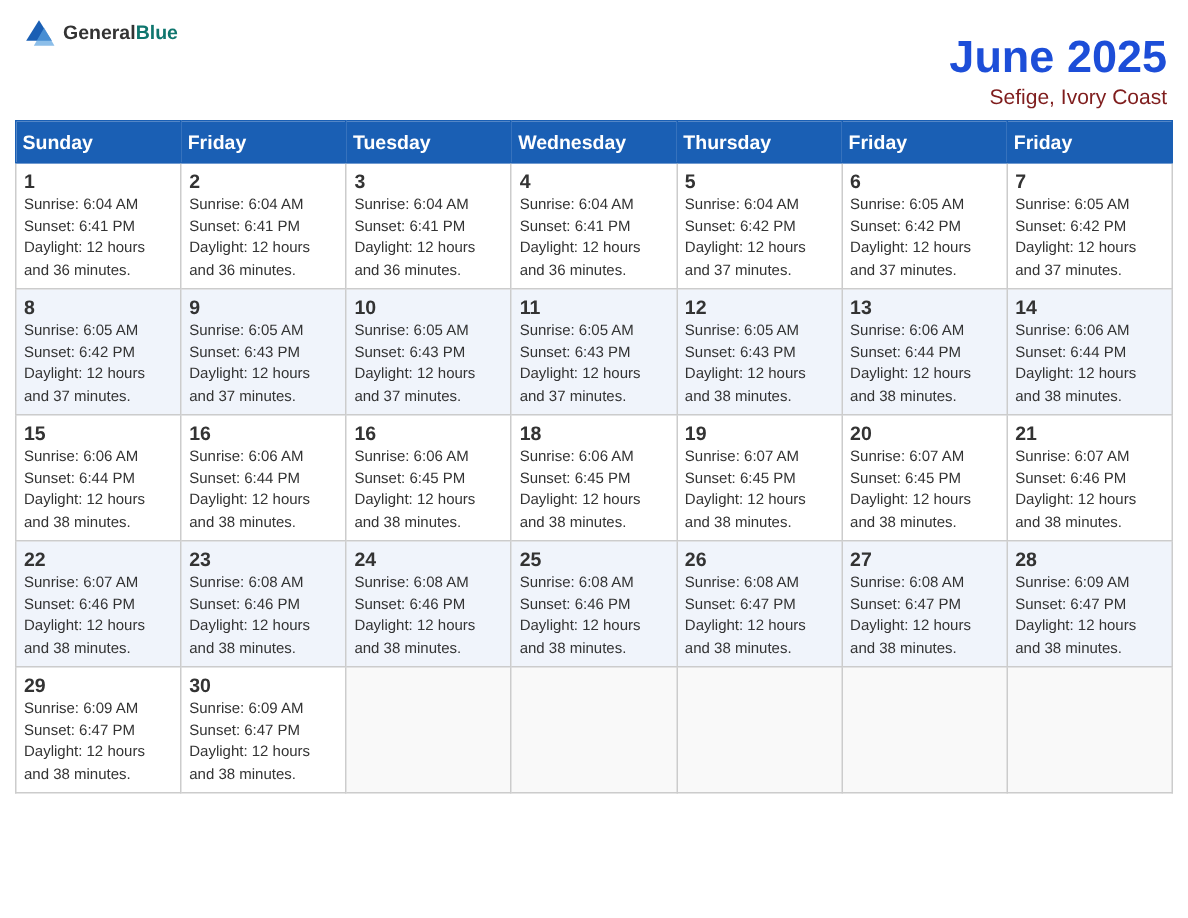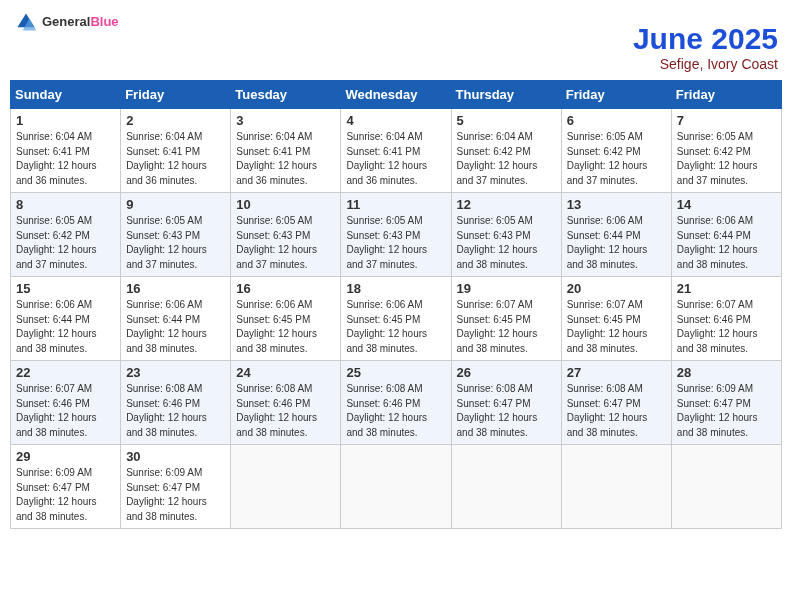--- a/index.html
+++ b/index.html
@@ -22,21 +22,21 @@
       align-items: center;
       gap: 4px;
     }
     .logo-text {
       display: flex;
       font-size: 13px;
       font-weight: bold;
       line-height: 1.2;
     }
     .logo-general { color: #333; }
-    .logo-blue { color: #ec4899; }
+    .logo-blue { color: #0f766e; }
     .logo-icon {
       width: 24px;
       height: 24px;
     }
     .title-area {
       text-align: right;
     }
     .calendar-title {
       font-size: 30px;
       font-weight: bold;

